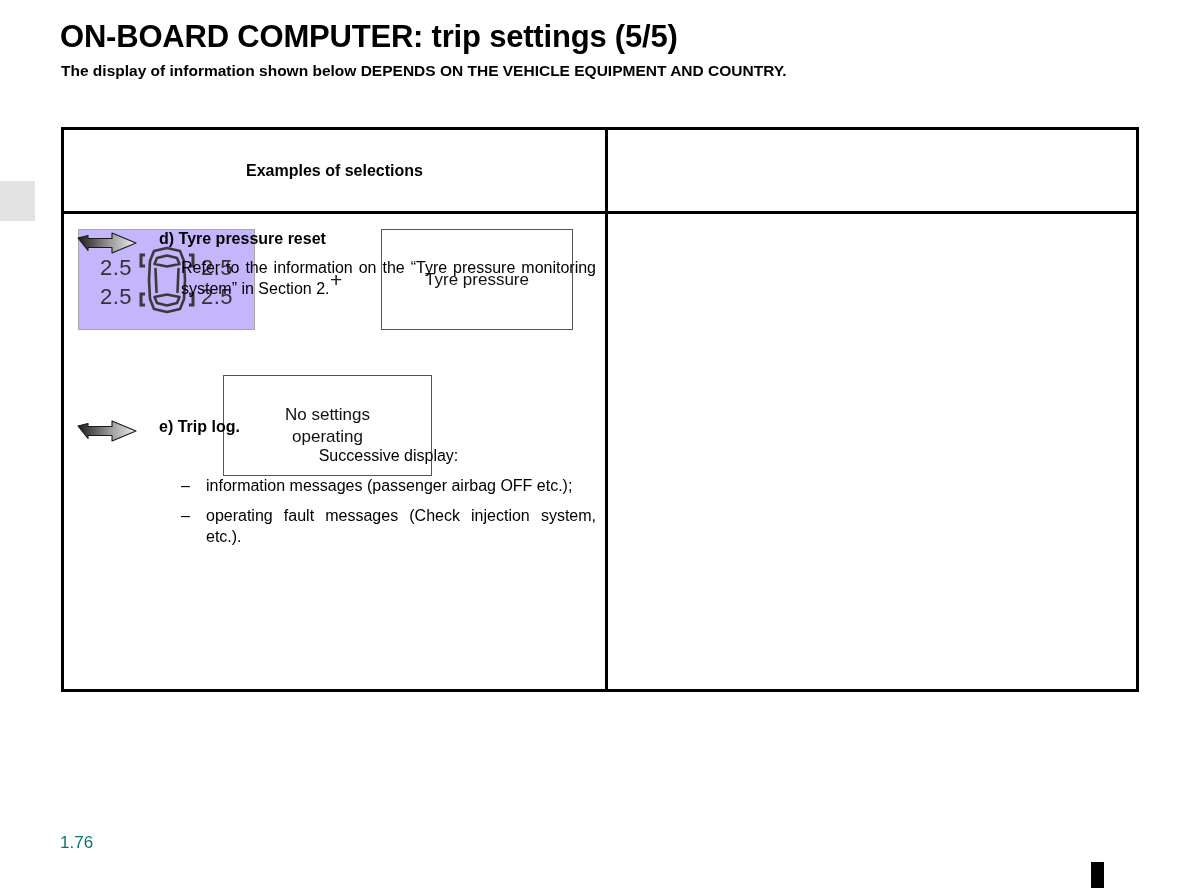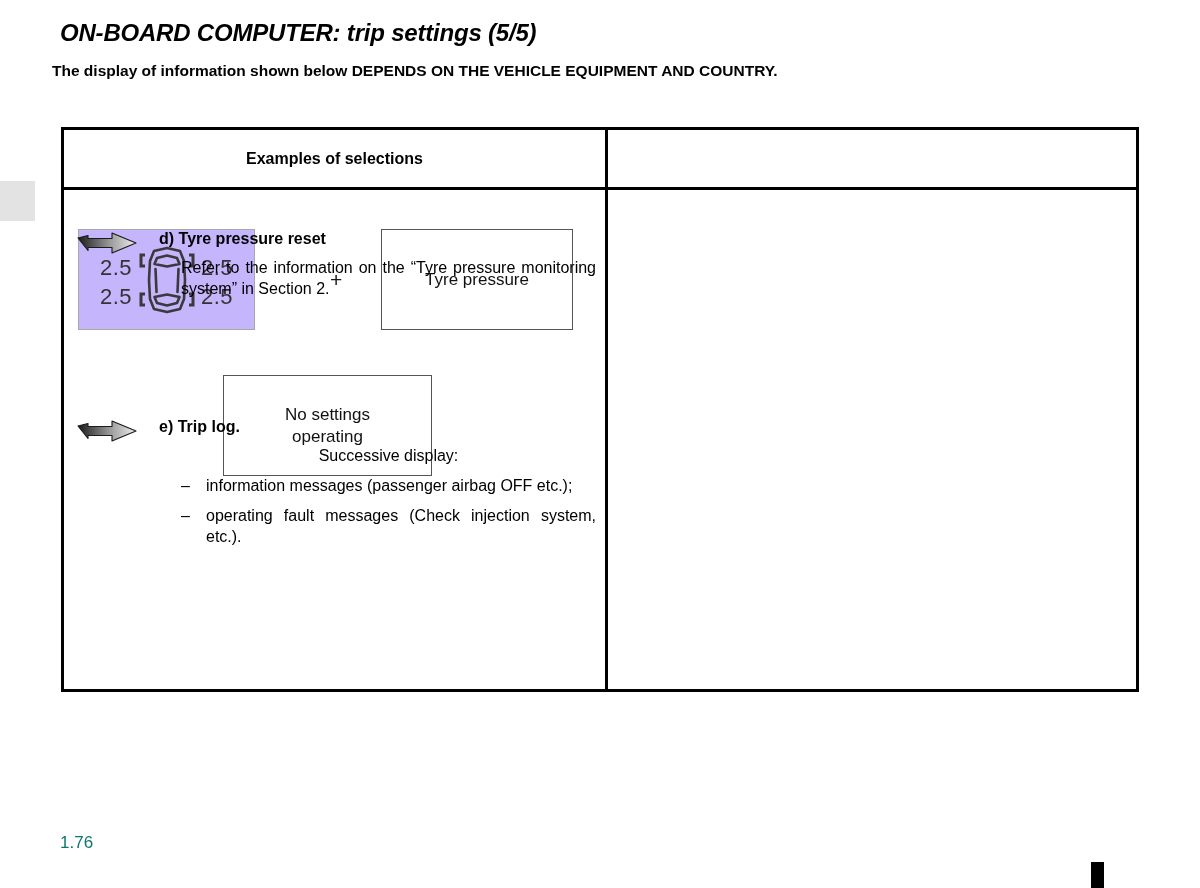--- a/index.html
+++ b/index.html
@@ -26,48 +26,47 @@
     width: 35px;
     height: 40px;
     background: #e3e3e3;
   }
 
   
   .page-title {
     position: absolute;
     left: 60px;
     top: 19px;
-    font-size: 24px;
+    font-size: 31px;
     font-weight: bold;
     letter-spacing: -0.2px;
     white-space: nowrap;
-    font-style: italic;
   }
   .page-subtitle {
     position: absolute;
-    left: 52px;
+    left: 61px;
     top: 62px;
     font-size: 15.5px;
     font-weight: bold;
     white-space: nowrap;
   }
 
   
   .table {
     position: absolute;
     left: 61px;
     top: 127px;
     width: 1078px;
     height: 565px;
     border: 3px solid #000;
     background: #fff;
   }
   .thead {
     position: relative;
-    height: 60px;
+    height: 84px;
     border-bottom: 3px solid #000;
     padding-left: 11px;
   }
   .thead .th {
     position: absolute;
     top: 0;
     height: 100%;
     display: flex;
     align-items: center;
     justify-content: center;

